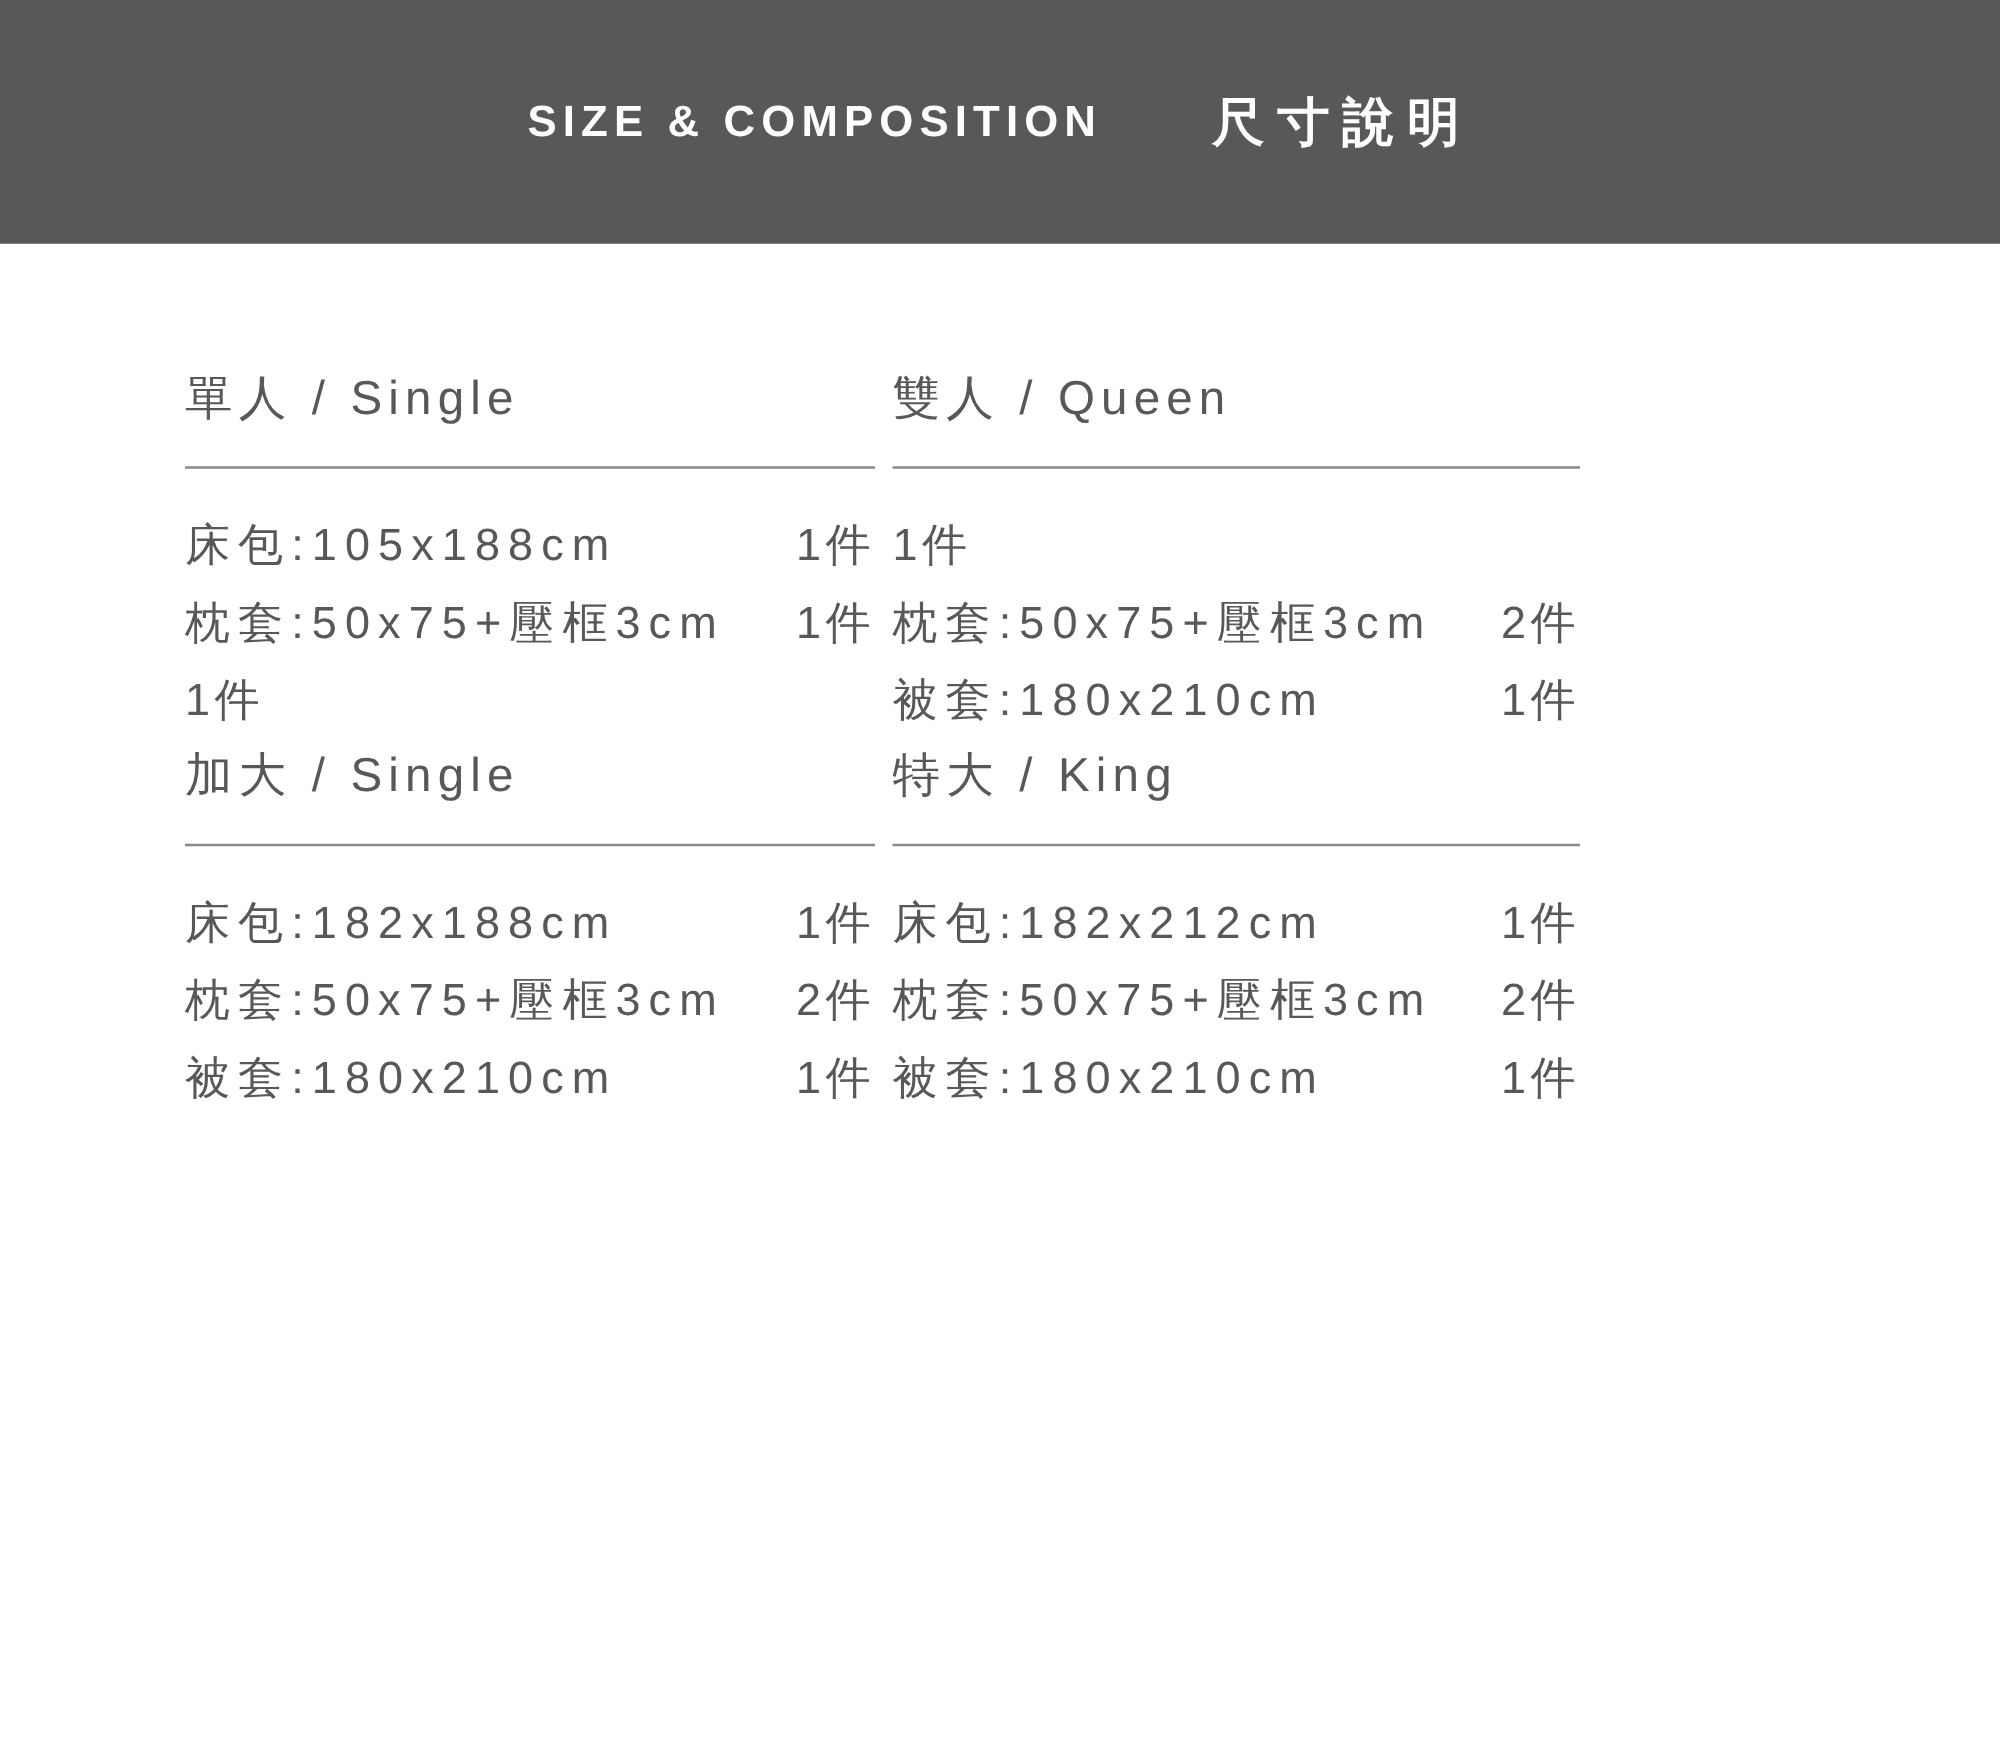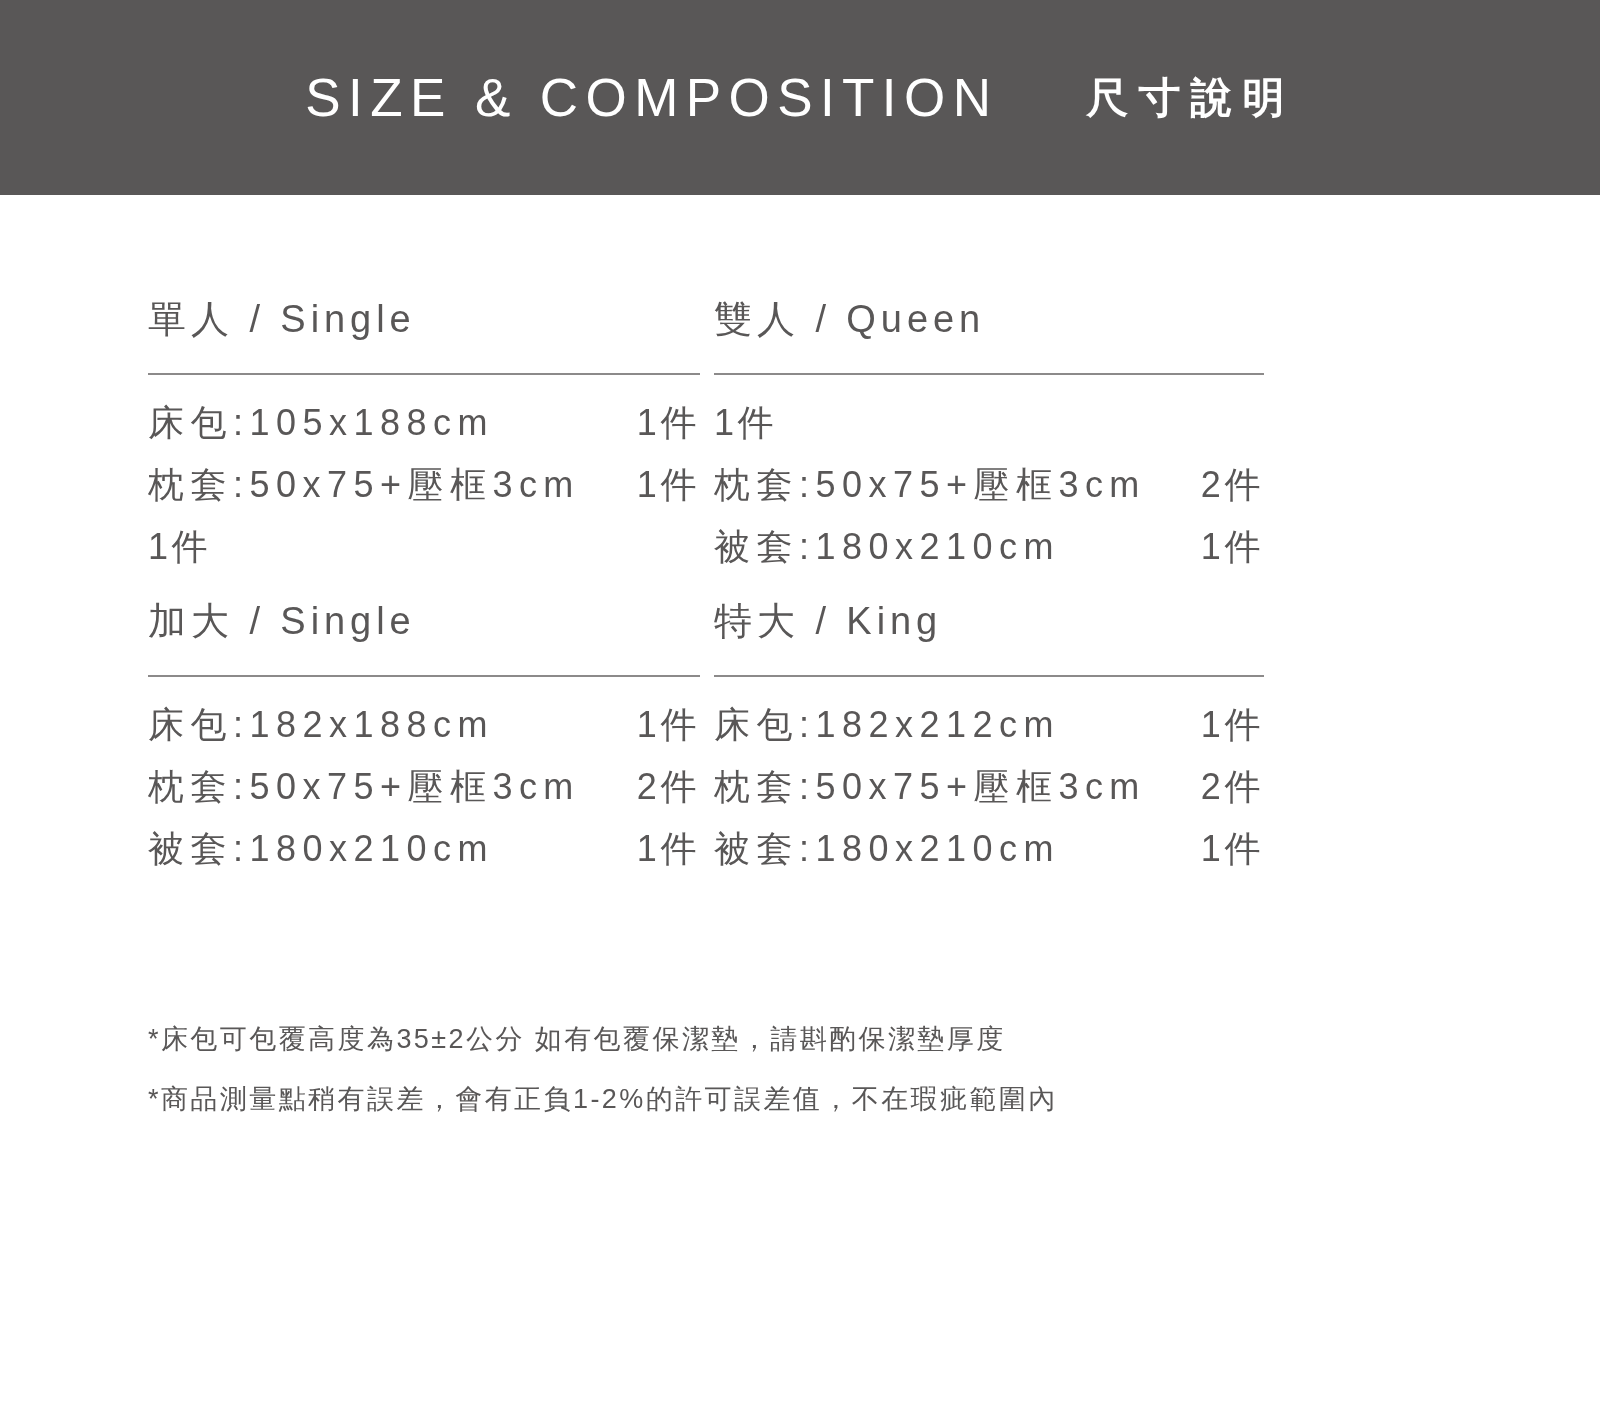--- a/index.html
+++ b/index.html
@@ -11,22 +11,22 @@
     color: #595757;
     overflow: hidden;
   }
   .header {
     width: 1600px; height: 195px;
     background: #595757;
     display: flex; align-items: center; justify-content: center;
     gap: 88px;
   }
   .header .title-en {
-    color: #ffffff; font-size: 53px; letter-spacing: 0.14em;
-    font-weight: 400; white-space: nowrap;
+    color: #ffffff; font-size: 35px; letter-spacing: 0.14em;
+    font-weight: 700; white-space: nowrap;
   }
   .header .title-zh {
     color: #ffffff; font-size: 42px; letter-spacing: 0.24em;
     font-weight: 700; white-space: nowrap;
   }
   .grid {
     padding: 102px 154px 0 148px;
     display: grid;
     grid-template-columns: 552px 550px;
     column-gap: 196px;
@@ -41,21 +41,21 @@
     line-height: 44px;
     white-space: nowrap;
   }
   .section .rule {
     margin-top: 32px;
     border-bottom: 2px solid #8c8a8a;
     height: 0;
   }
   .section .rows { margin-top: 24px; }
   .spec-row {
-    display: flex; justify-content: space-between; align-items: flex-start;
+    display: flex; justify-content: space-between; align-items: flex-end;
     height: 62px;
     font-size: 36px;
     white-space: nowrap;
   }
   .spec-row .item { letter-spacing: 0.18em; }
   .spec-row .count { letter-spacing: 0.10em; }
   .notes {
     margin-top: 133px;
     padding: 0 148px;
   }
@@ -147,17 +147,13 @@
         </div>
         <div class="spec-row">
           <span class="item">被套:180x210cm</span>
           <span class="count">1件</span>
         </div>
       </div>
     </section>
 
   </div>
 
-  <div class="notes">
-    <p>*床包可包覆高度為35±2公分 如有包覆保潔墊，請斟酌保潔墊厚度</p>
-    <p>*商品測量點稍有誤差，會有正負1-2%的許可誤差值，不在瑕疵範圍內</p>
-  </div>
 </main>
 
 </body></html>

